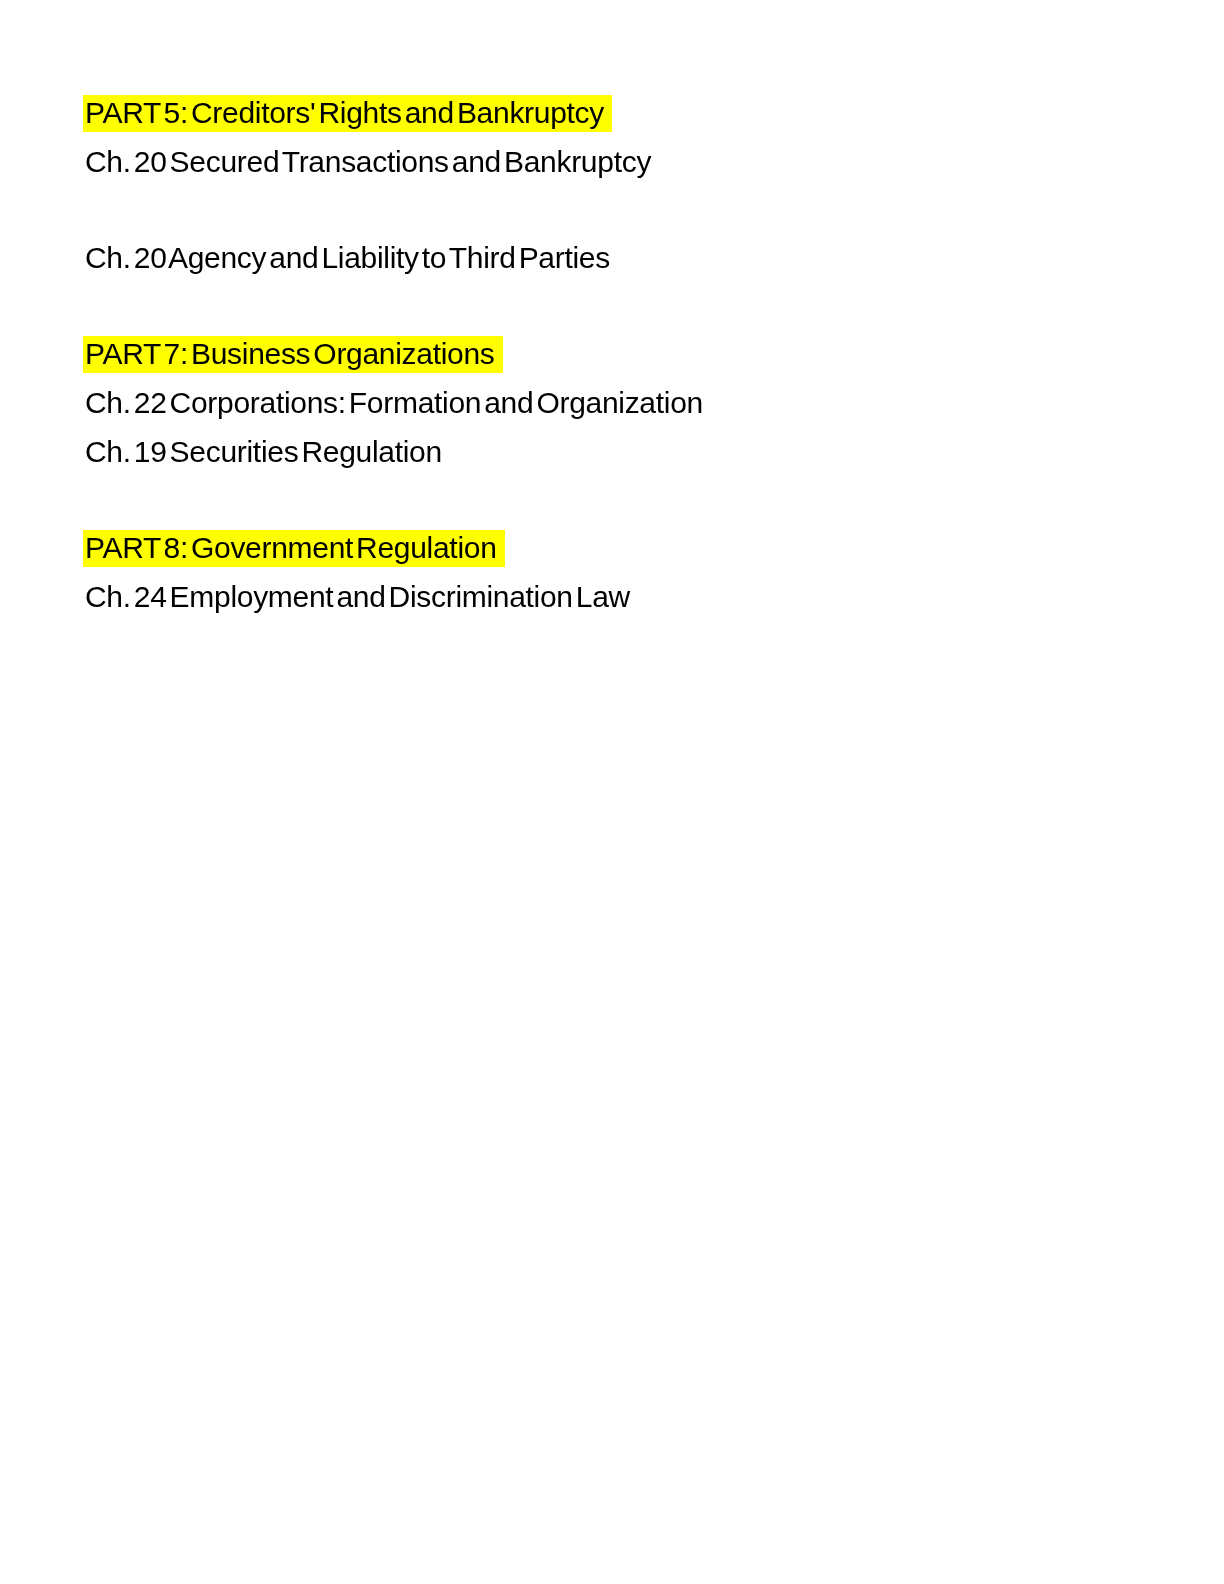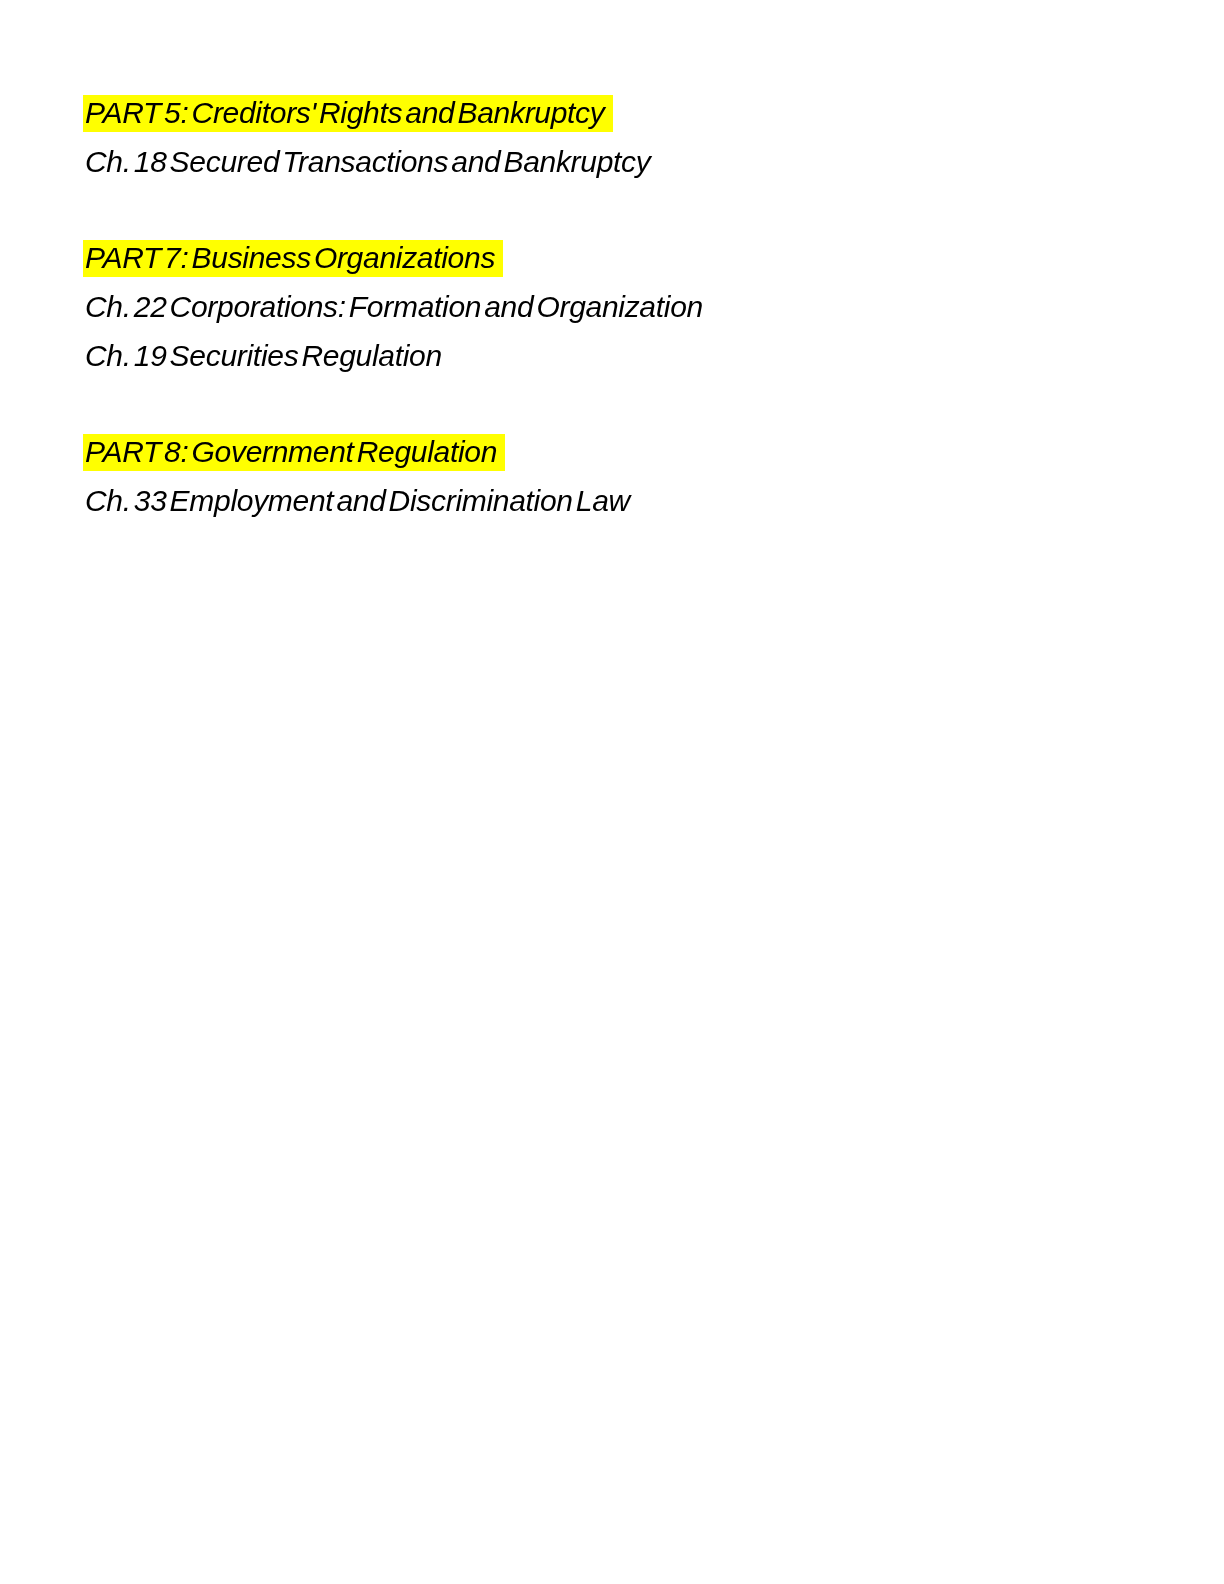--- a/index.html
+++ b/index.html
@@ -17,21 +17,20 @@
   }
   .page {
     position: absolute;
     top: 0; left: 0;
     width: 1224px;
     height: 1584px;
     background: #ffffff;
   }
   .content {
     padding: 88px 42px 0 85px;
-    font-style: italic;
   }
   .section {
     margin: 0 0 47px 0;
   }
   .line {
     font-size: 30px;
     line-height: 49px;
     letter-spacing: -0.3px;
     word-spacing: -5px;
     white-space: nowrap;
@@ -46,35 +45,36 @@
 </head>
 <body>
 
 <div class="page">
   <div class="content">
 
     <div class="section">
       <div class="line header-line">
         <span class="highlight">PART 5: Creditors' Rights and Bankruptcy</span>
       </div>
-      <div class="line">Ch. 18 Secured Transactions and Bankruptcy</div>
+      <div class="line">Ch. 20 Secured Transactions and Bankruptcy</div>
     </div>
 
     <div class="section">
+      <div class="line">Ch. 20 Agency and Liability to Third Parties</div>
     </div>
 
     <div class="section">
       <div class="line header-line">
         <span class="highlight">PART 7: Business Organizations</span>
       </div>
       <div class="line">Ch. 22 Corporations: Formation and Organization</div>
       <div class="line">Ch. 19 Securities Regulation</div>
     </div>
 
     <div class="section">
       <div class="line header-line">
         <span class="highlight">PART 8: Government Regulation</span>
       </div>
-      <div class="line">Ch. 33 Employment and Discrimination Law</div>
+      <div class="line">Ch. 24 Employment and Discrimination Law</div>
     </div>
 
   </div>
 </div>
 
 </body></html>

